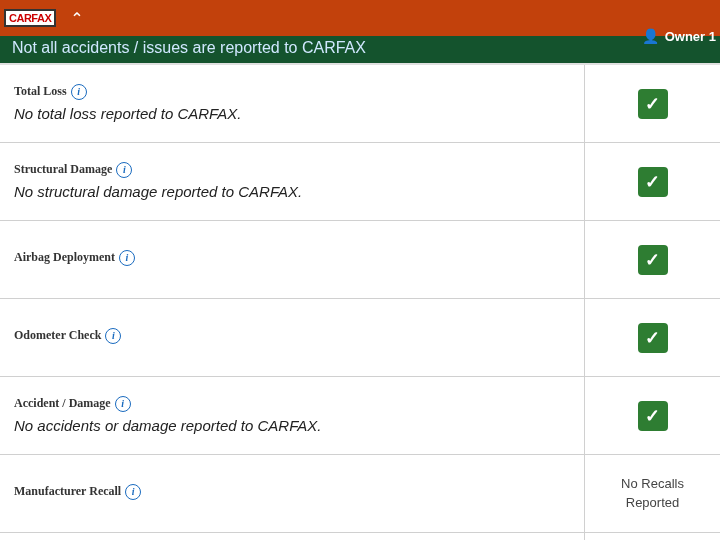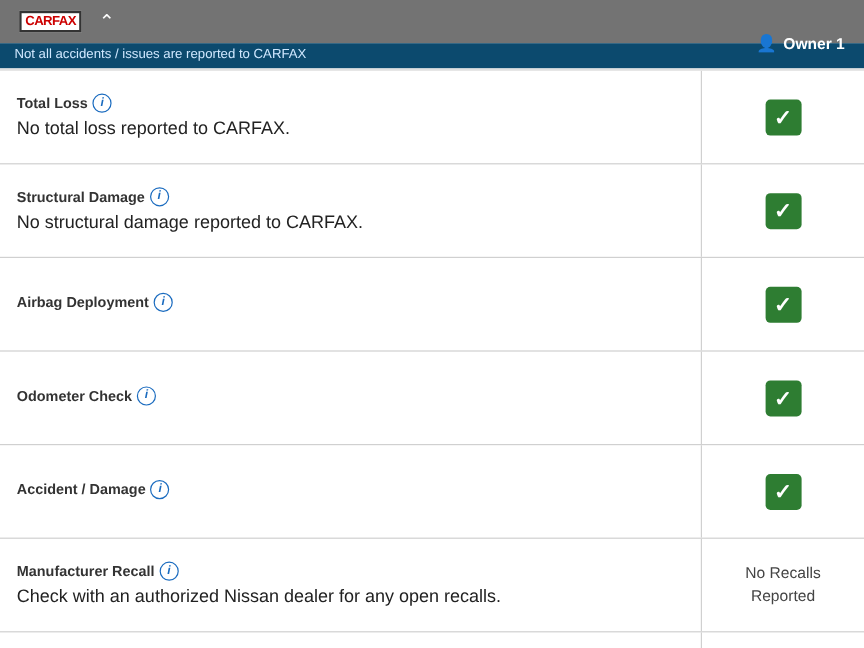--- a/index.html
+++ b/index.html
@@ -7,25 +7,25 @@
       font-family: Arial, sans-serif;
       font-size: 14px;
       background: #fff;
       width: 720px;
       height: 540px;
       overflow: hidden;
     }
 
     
     .header {
-      background: #737373;
+      background: #c2410c;
       display: flex;
       align-items: center;
       justify-content: space-between;
-      padding: 6px 16px;
+      padding: 6px 4px;
       height: 36px;
       gap: 22px;
     }
     .header-left {
       display: flex;
       align-items: center;
       gap: 8px;
     }
     .carfax-logo {
       display: flex;
@@ -59,23 +59,23 @@
       font-size: 13px;
       font-weight: bold;
       margin-top: 36px;
     }
     .owner-icon {
       font-size: 14px;
     }
 
     
     .subheader {
-      background: #0c4a6e;
+      background: #14532d;
       padding: 3px 12px 6px 12px;
-      font-size: 11px;
+      font-size: 16px;
       color: #d0e8ff;
     }
 
     
     .header-divider {
       height: 2px;
       background: #e0e0e0;
     }
 
     
@@ -101,39 +101,41 @@
     }
 
     .row-label {
       font-size: 12px;
       font-weight: bold;
       color: #333;
       margin-bottom: 4px;
       display: flex;
       align-items: center;
       gap: 4px;
+      font-family: Liberation Serif, serif;
     }
     .info-icon {
       display: inline-flex;
       align-items: center;
       justify-content: center;
       width: 16px;
       height: 16px;
       border-radius: 50%;
       border: 1.5px solid #1a6bbf;
       color: #1a6bbf;
       font-size: 10px;
       font-weight: bold;
       font-style: italic;
       cursor: pointer;
     }
     .row-value {
       font-size: 15px;
       color: #222;
       line-height: 1.3;
+      font-style: italic;
     }
 
     
     .green-check {
       width: 30px;
       height: 30px;
       background: #2e7d32;
       border-radius: 4px;
       display: flex;
       align-items: center;
@@ -222,32 +224,32 @@
       <div class="row-right">
         <div class="green-check"></div>
       </div>
     </div>
     <div class="row">
       <div class="row-left">
         <div class="row-label">
           <span>Accident / Damage</span>
           <span class="info-icon">i</span>
         </div>
+        <div class="row-value">No accidents or damage reported to CARFAX.</div>
       </div>
       <div class="row-right">
         <div class="green-check"></div>
       </div>
     </div>
     <div class="row">
       <div class="row-left">
         <div class="row-label">
           <span>Manufacturer Recall</span>
           <span class="info-icon">i</span>
         </div>
-        <div class="row-value">Check with an authorized Nissan dealer for any open recalls.</div>
       </div>
       <div class="row-right">
         <div class="no-recalls-text">No Recalls Reported</div>
       </div>
     </div>
     <div class="row">
       <div class="row-left"></div>
       <div class="row-right"></div>
     </div>
   </div>

